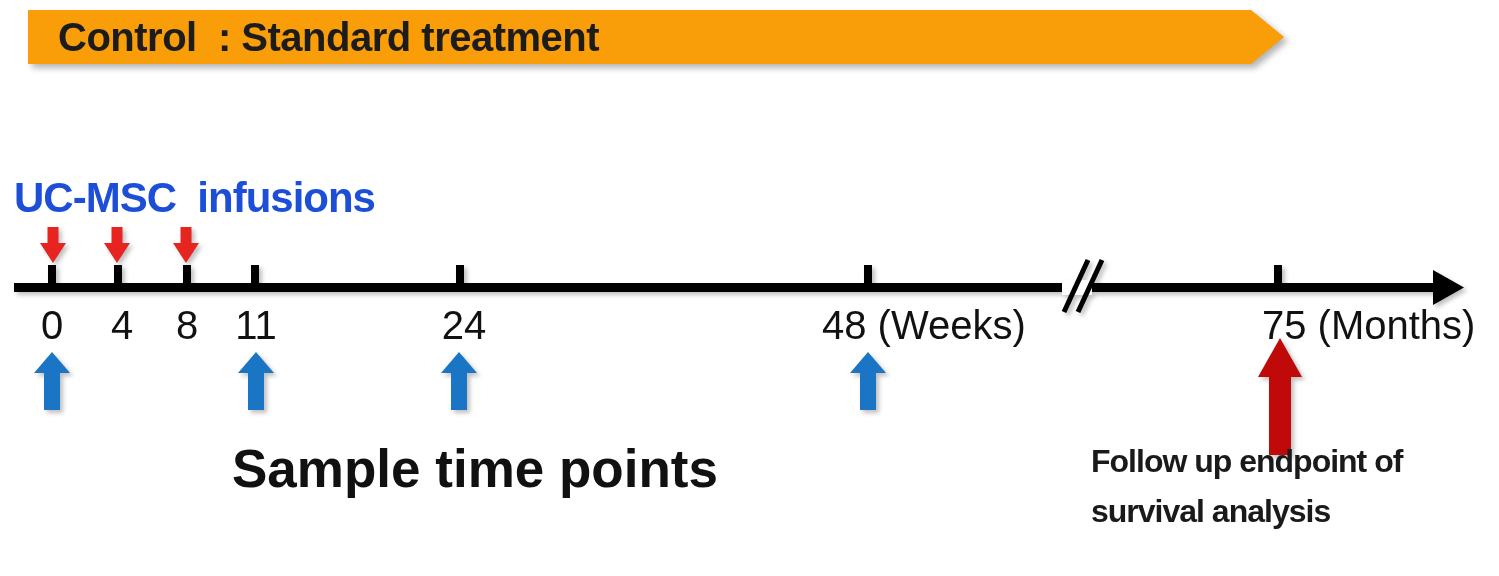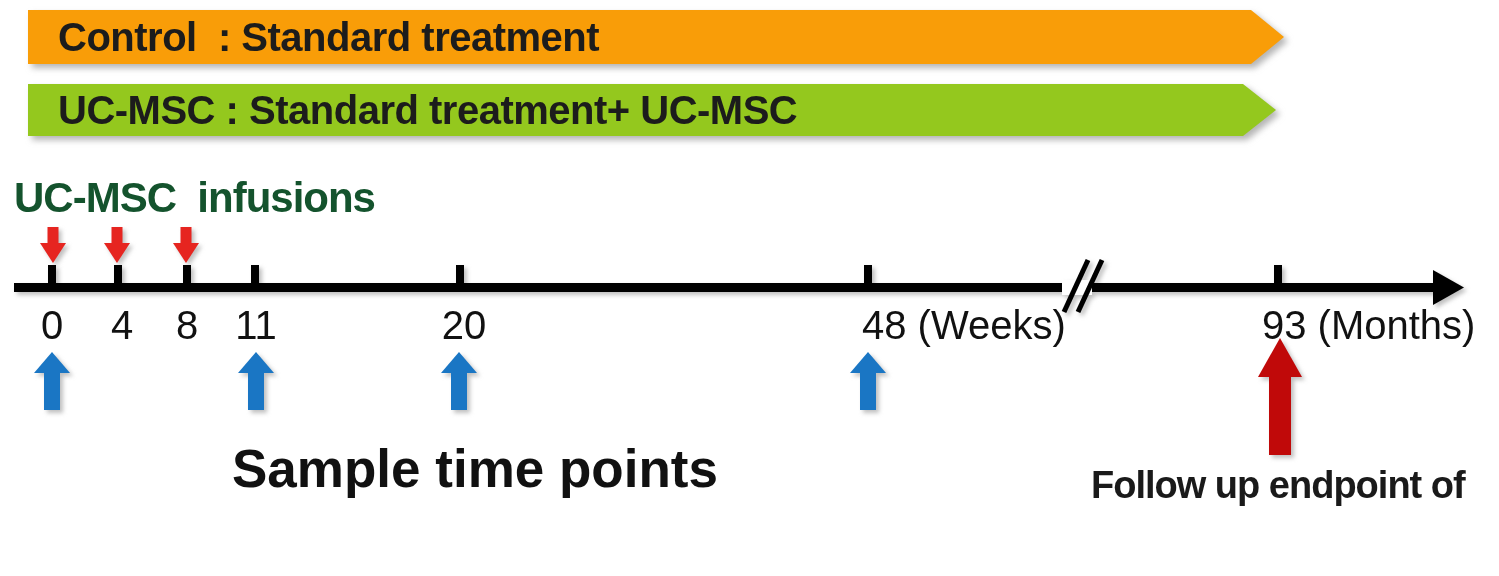--- a/index.html
+++ b/index.html
@@ -13,41 +13,38 @@
     display:flex;align-items:center;
     clip-path:polygon(0 0, calc(100% - 33px) 0, 100% 50%, calc(100% - 33px) 100%, 0 100%);
   }
   .banner-wrap{position:absolute;filter:drop-shadow(4px 4px 3px rgba(120,120,120,.55));}
   .banner-label{
     font-weight:bold;font-size:40px;letter-spacing:-0.5px;
     color:#1c1c1c;padding-left:30px;white-space:pre;text-align:center;
   }
 
   
-  .infusions-label{left:14px;top:174px;font-size:42px;font-weight:bold;color:#14532d;white-space:pre;letter-spacing:-1px;text-align:center;}
+  .infusions-label{left:14px;top:174px;font-size:42px;font-weight:bold;color:#1d4ed8;white-space:pre;letter-spacing:-1px;text-align:center;}
   .sample-label{left:232px;top:438px;font-size:53px;font-weight:bold;color:#111;letter-spacing:0px;}
-  .endpoint-label{left:1091px;top:460px;font-size:38px;font-weight:bold;color:#1a1a1a;line-height:50px;letter-spacing:-1px;}
+  .endpoint-label{left:1091px;top:436px;font-size:32px;font-weight:bold;color:#1a1a1a;line-height:50px;letter-spacing:-1px;}
 
   
   .tick-label{top:303px;font-size:40px;color:#111;}
   .tick-center{transform:translateX(-50%);}
 
   
   .arrow{position:absolute;}
   .shadowed{filter:drop-shadow(3px 3px 2px rgba(130,130,130,.5));}
 </style>
 </head>
 <body>
 
 <div class="banner-wrap" style="left:0;top:0;width:1499px;height:150px">
   <div class="banner" style="top:10px;width:1256px;background:#F99D08">
     <span class="banner-label">Control  : Standard treatment</span>
-  </div>
-  <div class="banner" style="top:84px;width:1248px;height:52px;background:#94C81E">
-    <span class="banner-label">UC-MSC : Standard treatment+ UC-MSC</span>
   </div>
 </div>
 
 <div class="abs infusions-label">UC-MSC  infusions</div>
 
 <svg class="arrow shadowed" style="left:40px;top:227px" width="26" height="36" viewBox="0 0 26 36">
   <rect x="7.5" y="0" width="11" height="18" fill="#E62520"></rect>
     <polygon points="0,16 26,16 13,36" fill="#E62520"></polygon>
 </svg>
 <svg class="arrow shadowed" style="left:104px;top:227px" width="26" height="36" viewBox="0 0 26 36">
@@ -75,23 +72,23 @@
   <line x1="1064" y1="64" x2="1088" y2="12" stroke="#000" stroke-width="5"></line>
   <line x1="1078" y1="64" x2="1102" y2="12" stroke="#000" stroke-width="5"></line>
 
   <polygon points="1433,22 1433,57 1464,39.5" fill="#000"></polygon>
 </svg>
 
 <div class="abs tick-label tick-center" style="left:52px">0</div>
 <div class="abs tick-label tick-center" style="left:122px">4</div>
 <div class="abs tick-label tick-center" style="left:187px">8</div>
 <div class="abs tick-label tick-center" style="left:256px">11</div>
-<div class="abs tick-label tick-center" style="left:464px">20</div>
-<div class="abs tick-label" style="left:862px">48 (Weeks)</div>
-<div class="abs tick-label" style="left:1262px">93 (Months)</div>
+<div class="abs tick-label tick-center" style="left:464px">24</div>
+<div class="abs tick-label" style="left:822px">48 (Weeks)</div>
+<div class="abs tick-label" style="left:1262px">75 (Months)</div>
 
 <svg class="arrow shadowed" style="left:34px;top:352px" width="36" height="58" viewBox="0 0 36 58">
   <polygon points="18,0 36,21 0,21" fill="#1A76C4"></polygon>
     <rect x="10" y="19" width="16" height="39" fill="#1A76C4"></rect>
 </svg>
 <svg class="arrow shadowed" style="left:238px;top:352px" width="36" height="58" viewBox="0 0 36 58">
   <polygon points="18,0 36,21 0,21" fill="#1A76C4"></polygon>
     <rect x="10" y="19" width="16" height="39" fill="#1A76C4"></rect>
 </svg>
 <svg class="arrow shadowed" style="left:441px;top:352px" width="36" height="58" viewBox="0 0 36 58">
@@ -105,13 +102,14 @@
 
 <div class="abs sample-label">Sample time points</div>
 
 <svg class="arrow shadowed" style="left:1258px;top:338px" width="44" height="117" viewBox="0 0 44 117">
   <polygon points="22,0 44,39 0,39" fill="#C00909"></polygon>
     <rect x="11" y="37" width="22" height="80" fill="#C00909"></rect>
 </svg>
 
 <div class="abs endpoint-label">
   <div>Follow up endpoint of</div>
+  <div>survival analysis</div>
 </div>
 
 </body></html>

